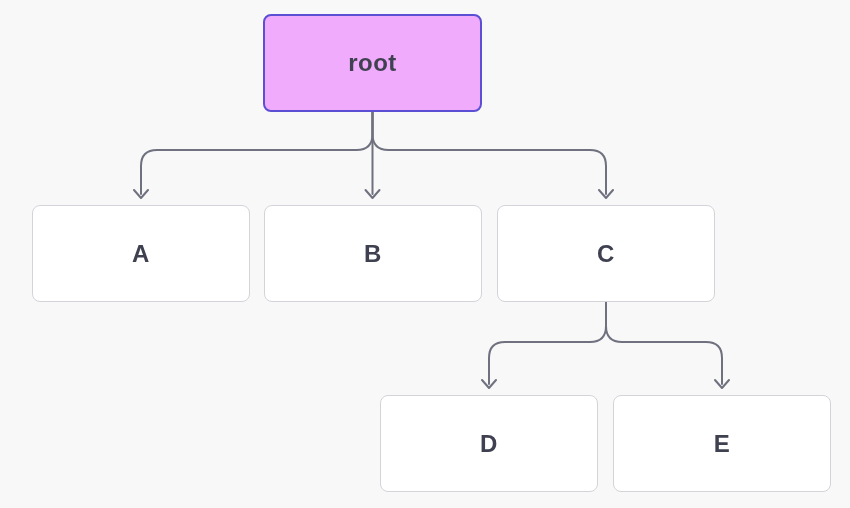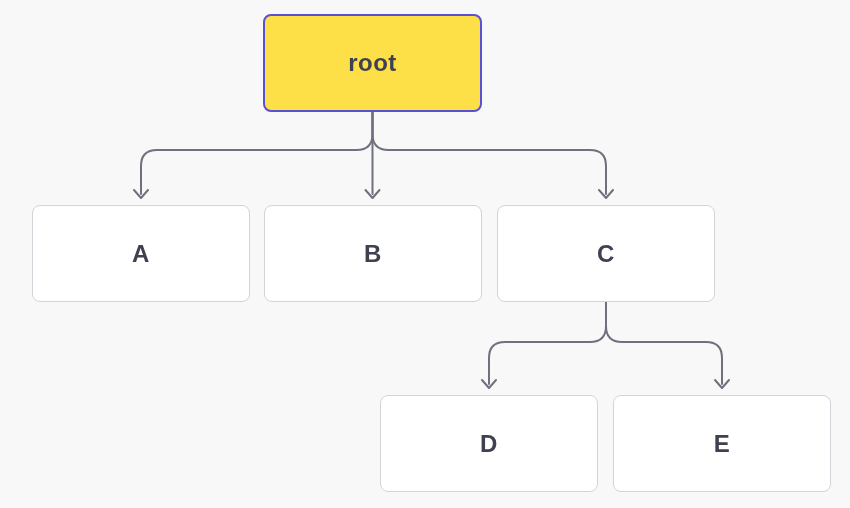--- a/index.html
+++ b/index.html
@@ -34,21 +34,21 @@
     display:flex;align-items:center;justify-content:center;
     font-size:24px;
     font-weight:600;
     color:#3f4150;
     letter-spacing:0.5px;
     cursor:default;
     user-select:none;
   }
   .node.root{
     width:219px;height:98px;
-    background:#fde047;
+    background:#f0abfc;
     border:2px solid #5b4fd4;
   }
   #node-root{left:263px;top:14px;}
   #node-a{left:32px;top:205px;}
   #node-b{left:264px;top:205px;}
   #node-c{left:497px;top:205px;}
   #node-d{left:380px;top:395px;}
   #node-e{left:613px;top:395px;}
 </style>
 </head>

